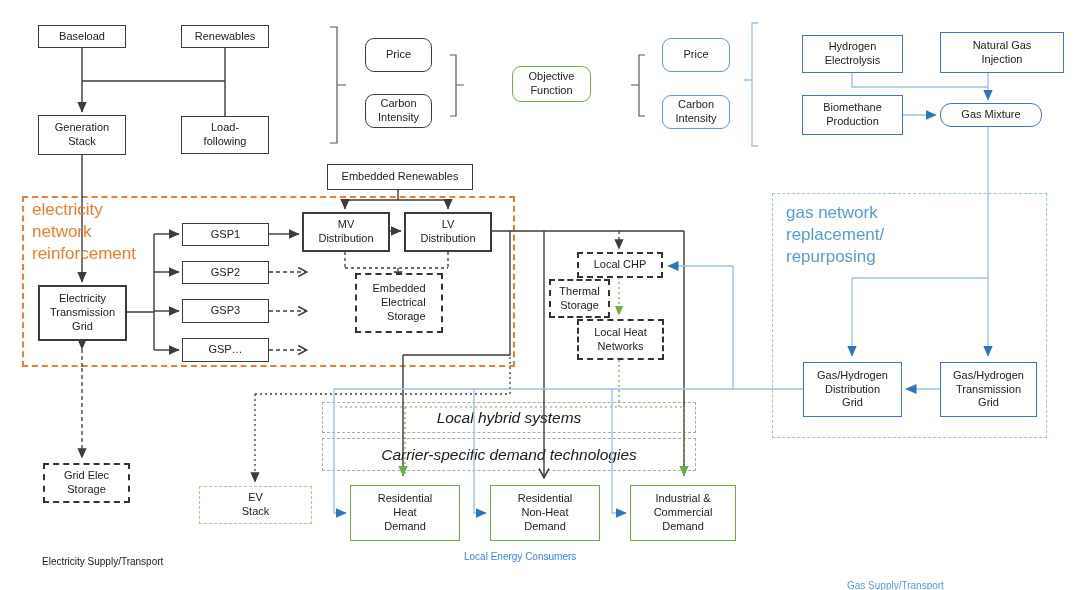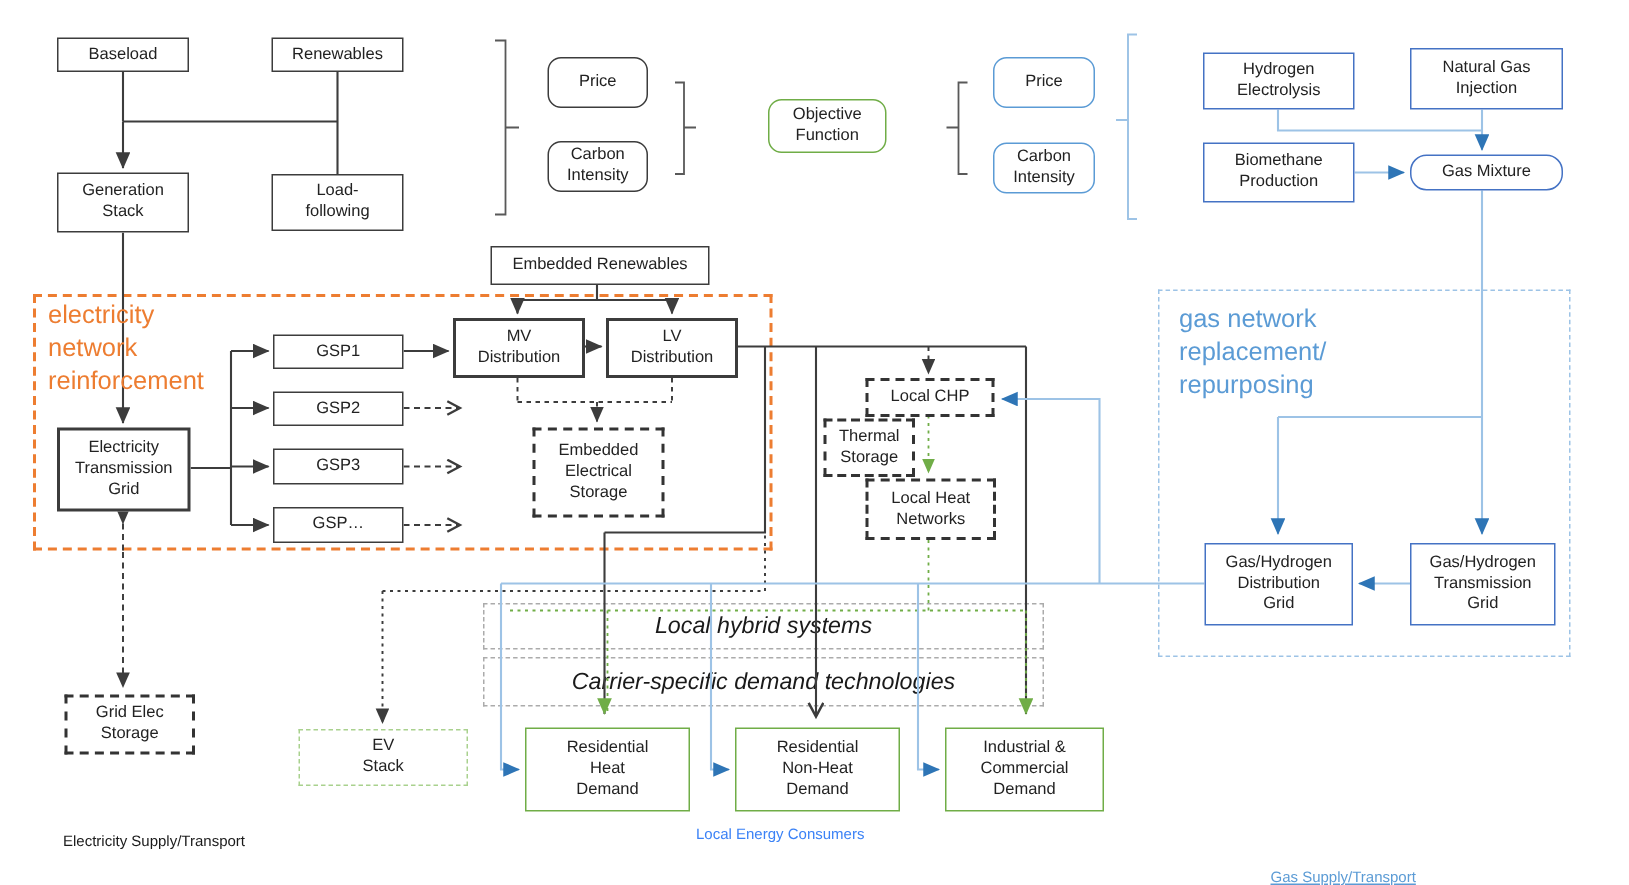--- a/index.html
+++ b/index.html
@@ -144,21 +144,21 @@
   <div class="node rounded" style="left:365px;top:94px;width:67px;height:34px;">Carbon
 Intensity</div>
   <div class="node rounded-green" style="left:512px;top:66px;width:79px;height:36px;">Objective
 Function</div>
   <div class="node rounded-blue" style="left:662px;top:38px;width:68px;height:34px;">Price</div>
   <div class="node rounded-blue" style="left:662px;top:95px;width:68px;height:34px;">Carbon
 Intensity</div>
 
   <div class="node blue" style="left:802px;top:35px;width:101px;height:38px;">Hydrogen
 Electrolysis</div>
-  <div class="node blue" style="left:940px;top:32px;width:102px;height:41px;">Natural Gas
+  <div class="node blue" style="left:940px;top:32px;width:124px;height:41px;">Natural Gas
 Injection</div>
   <div class="node blue" style="left:802px;top:95px;width:101px;height:40px;">Biomethane
 Production</div>
   <div class="node blue" style="left:940px;top:103px;width:102px;height:24px;border-radius:11px;">Gas Mixture</div>
   <div class="node blue" style="left:803px;top:362px;width:99px;height:55px;">Gas/Hydrogen
 Distribution
 Grid</div>
   <div class="node blue" style="left:940px;top:362px;width:97px;height:55px;">Gas/Hydrogen
 Transmission
 Grid</div>
@@ -168,21 +168,21 @@
   <div class="node blk" style="left:182px;top:261px;width:87px;height:23px;">GSP2</div>
   <div class="node blk" style="left:182px;top:299px;width:87px;height:24px;">GSP3</div>
   <div class="node blk" style="left:182px;top:338px;width:87px;height:24px;">GSP…</div>
   <div class="node blk-bold" style="left:302px;top:212px;width:88px;height:40px;">MV
 Distribution</div>
   <div class="node blk-bold" style="left:404px;top:212px;width:88px;height:40px;">LV
 Distribution</div>
   <div class="node blk-bold" style="left:38px;top:285px;width:89px;height:56px;">Electricity
 Transmission
 Grid</div>
-  <div class="node dash-blk" style="left:355px;top:285px;width:88px;height:60px;">Embedded
+  <div class="node dash-blk" style="left:355px;top:273px;width:88px;height:60px;text-align:right;">Embedded
 Electrical
 Storage</div>
   <div class="node dash-blk" style="left:43px;top:463px;width:87px;height:40px;">Grid Elec
 Storage</div>
 
   <div class="node dash-blk" style="left:577px;top:252px;width:86px;height:26px;">Local CHP</div>
   <div class="node dash-blk" style="left:549px;top:279px;width:61px;height:39px;">Thermal
 Storage</div>
   <div class="node dash-blk" style="left:577px;top:319px;width:87px;height:41px;">Local Heat
 Networks</div>

